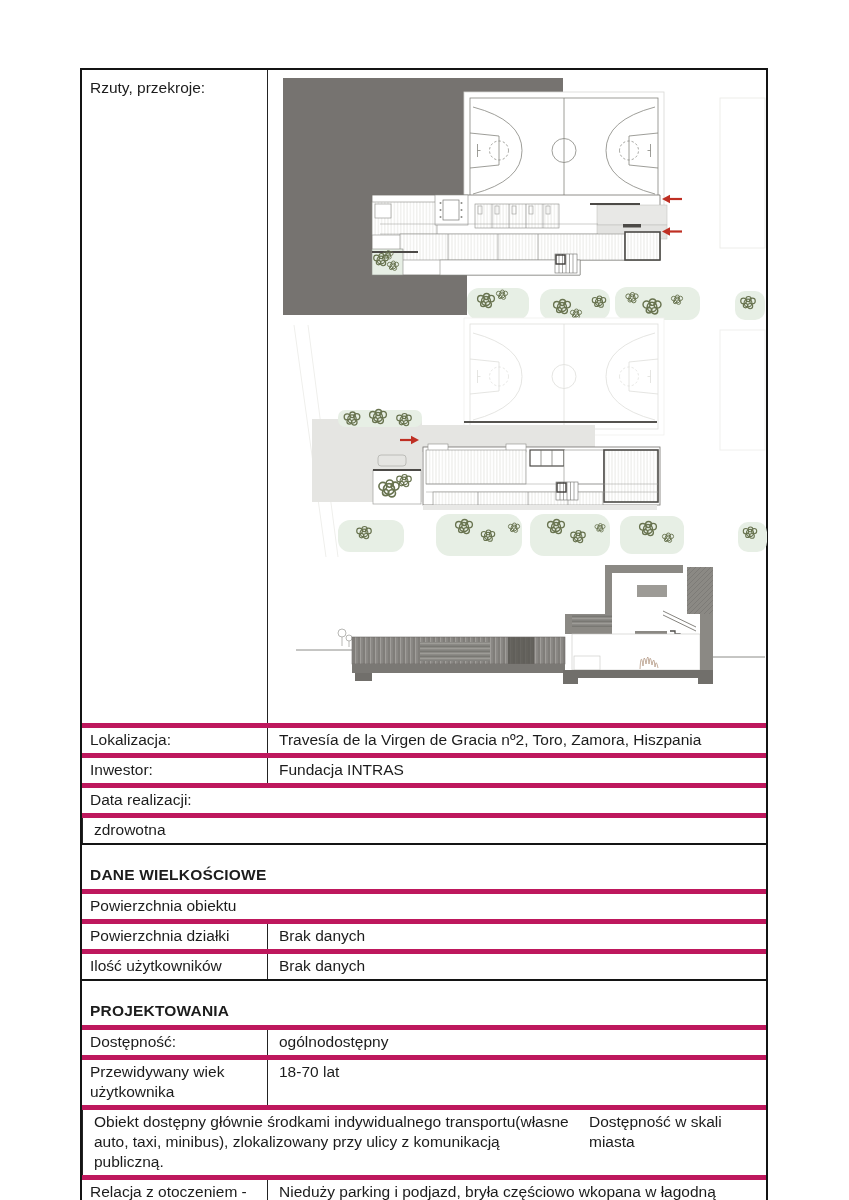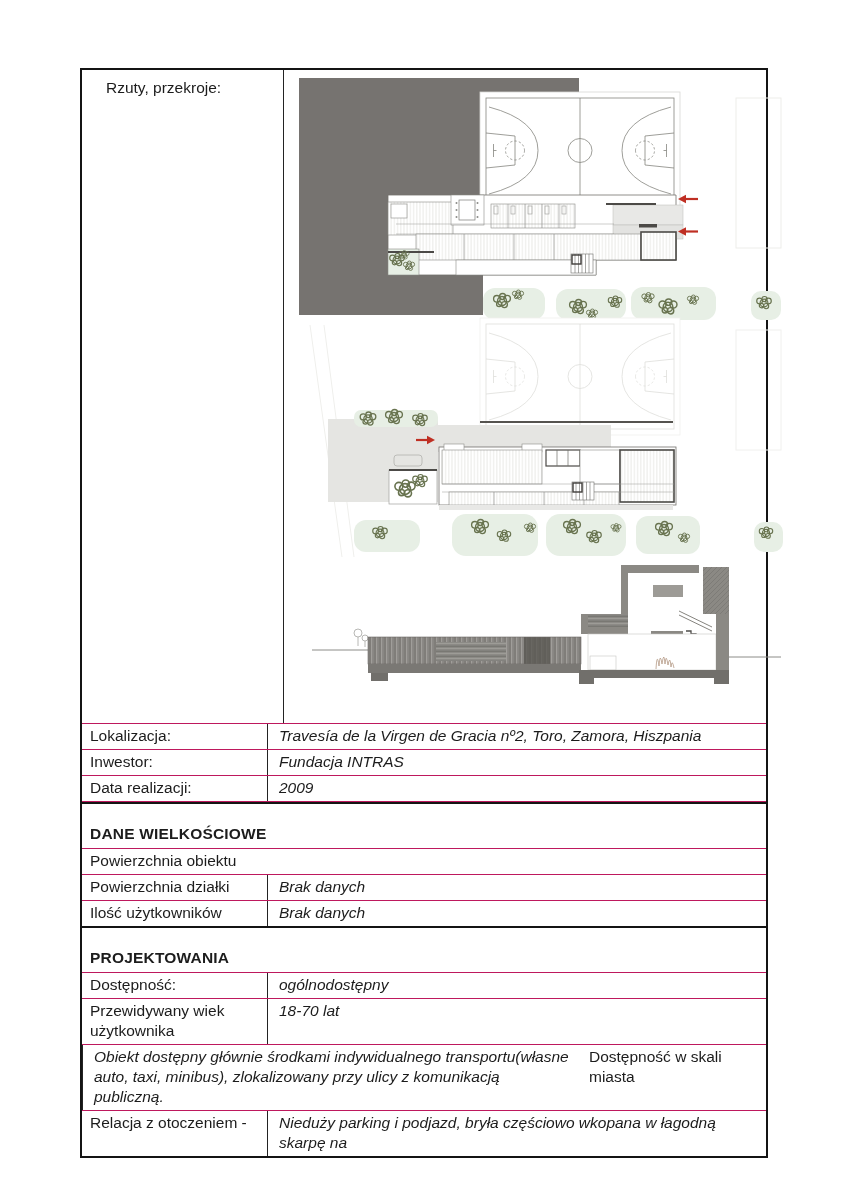--- a/index.html
+++ b/index.html
@@ -5,26 +5,26 @@
   html,body{margin:0;padding:0;}
   body{
     width:849px;height:1200px;position:relative;background:#ffffff;
     font-family:"Liberation Sans","DejaVu Sans",sans-serif;color:#1c1c1c;
     overflow:hidden;
   }
   .doc-table{
     position:absolute;left:80px;top:68px;width:688px;
     border:2px solid #141414;box-sizing:border-box;background:#fff;
   }
-  .row{display:flex;border-top:1px solid #be185d;}
-  .row.drawing-row{border-top:none;height:653px;padding-left:16px;}
+  .row{display:flex;border-top:5px solid #be185d;}
+  .row.drawing-row{border-top:none;height:653px;}
   .row.header{border-top:2px solid #141414;}
   .cell{padding:2px 8px 3px 8px;font-size:15.5px;line-height:20px;box-sizing:border-box;}
   .cell.label{flex:0 0 185px;width:185px;}
-  .cell.value{flex:1 1 auto;border-left:1px solid #232323;padding-left:11px;font-style:italic;}
+  .cell.value{flex:1 1 auto;border-left:1px solid #232323;padding-left:11px;}
   .cell.hcell{flex:1 1 auto;font-weight:bold;letter-spacing:0.2px;padding-top:20px;padding-bottom:4px;}
   .drawing-row .cell.label{padding-top:8px;}
   .drawing-row .cell.value{padding:0;position:relative;}
   .drawing-row svg{display:block;}
 </style>
 </head>
 <body>
 
 <div class="doc-table">
   <div class="row drawing-row">
@@ -263,23 +263,23 @@
       <div class="row pair">
         <div class="cell label">Lokalizacja:</div>
         <div class="cell value">Travesía de la Virgen de Gracia nº2, Toro, Zamora, Hiszpania</div>
       </div>
       <div class="row pair">
         <div class="cell label">Inwestor:</div>
         <div class="cell value">Fundacja INTRAS</div>
       </div>
       <div class="row pair">
         <div class="cell label">Data realizacji:</div>
-        <div class="cell value">2009</div>
-      </div>
-      <div class="row pair">
+      </div>
+      <div class="row pair">
+        <div class="cell value">zdrowotna</div>
       </div>
       <div class="row header">
         <div class="cell hcell">DANE WIELKOŚCIOWE</div>
       </div>
       <div class="row pair">
         <div class="cell label">Powierzchnia obiektu</div>
       </div>
       <div class="row pair">
         <div class="cell label">Powierzchnia działki</div>
         <div class="cell value">Brak danych</div>

